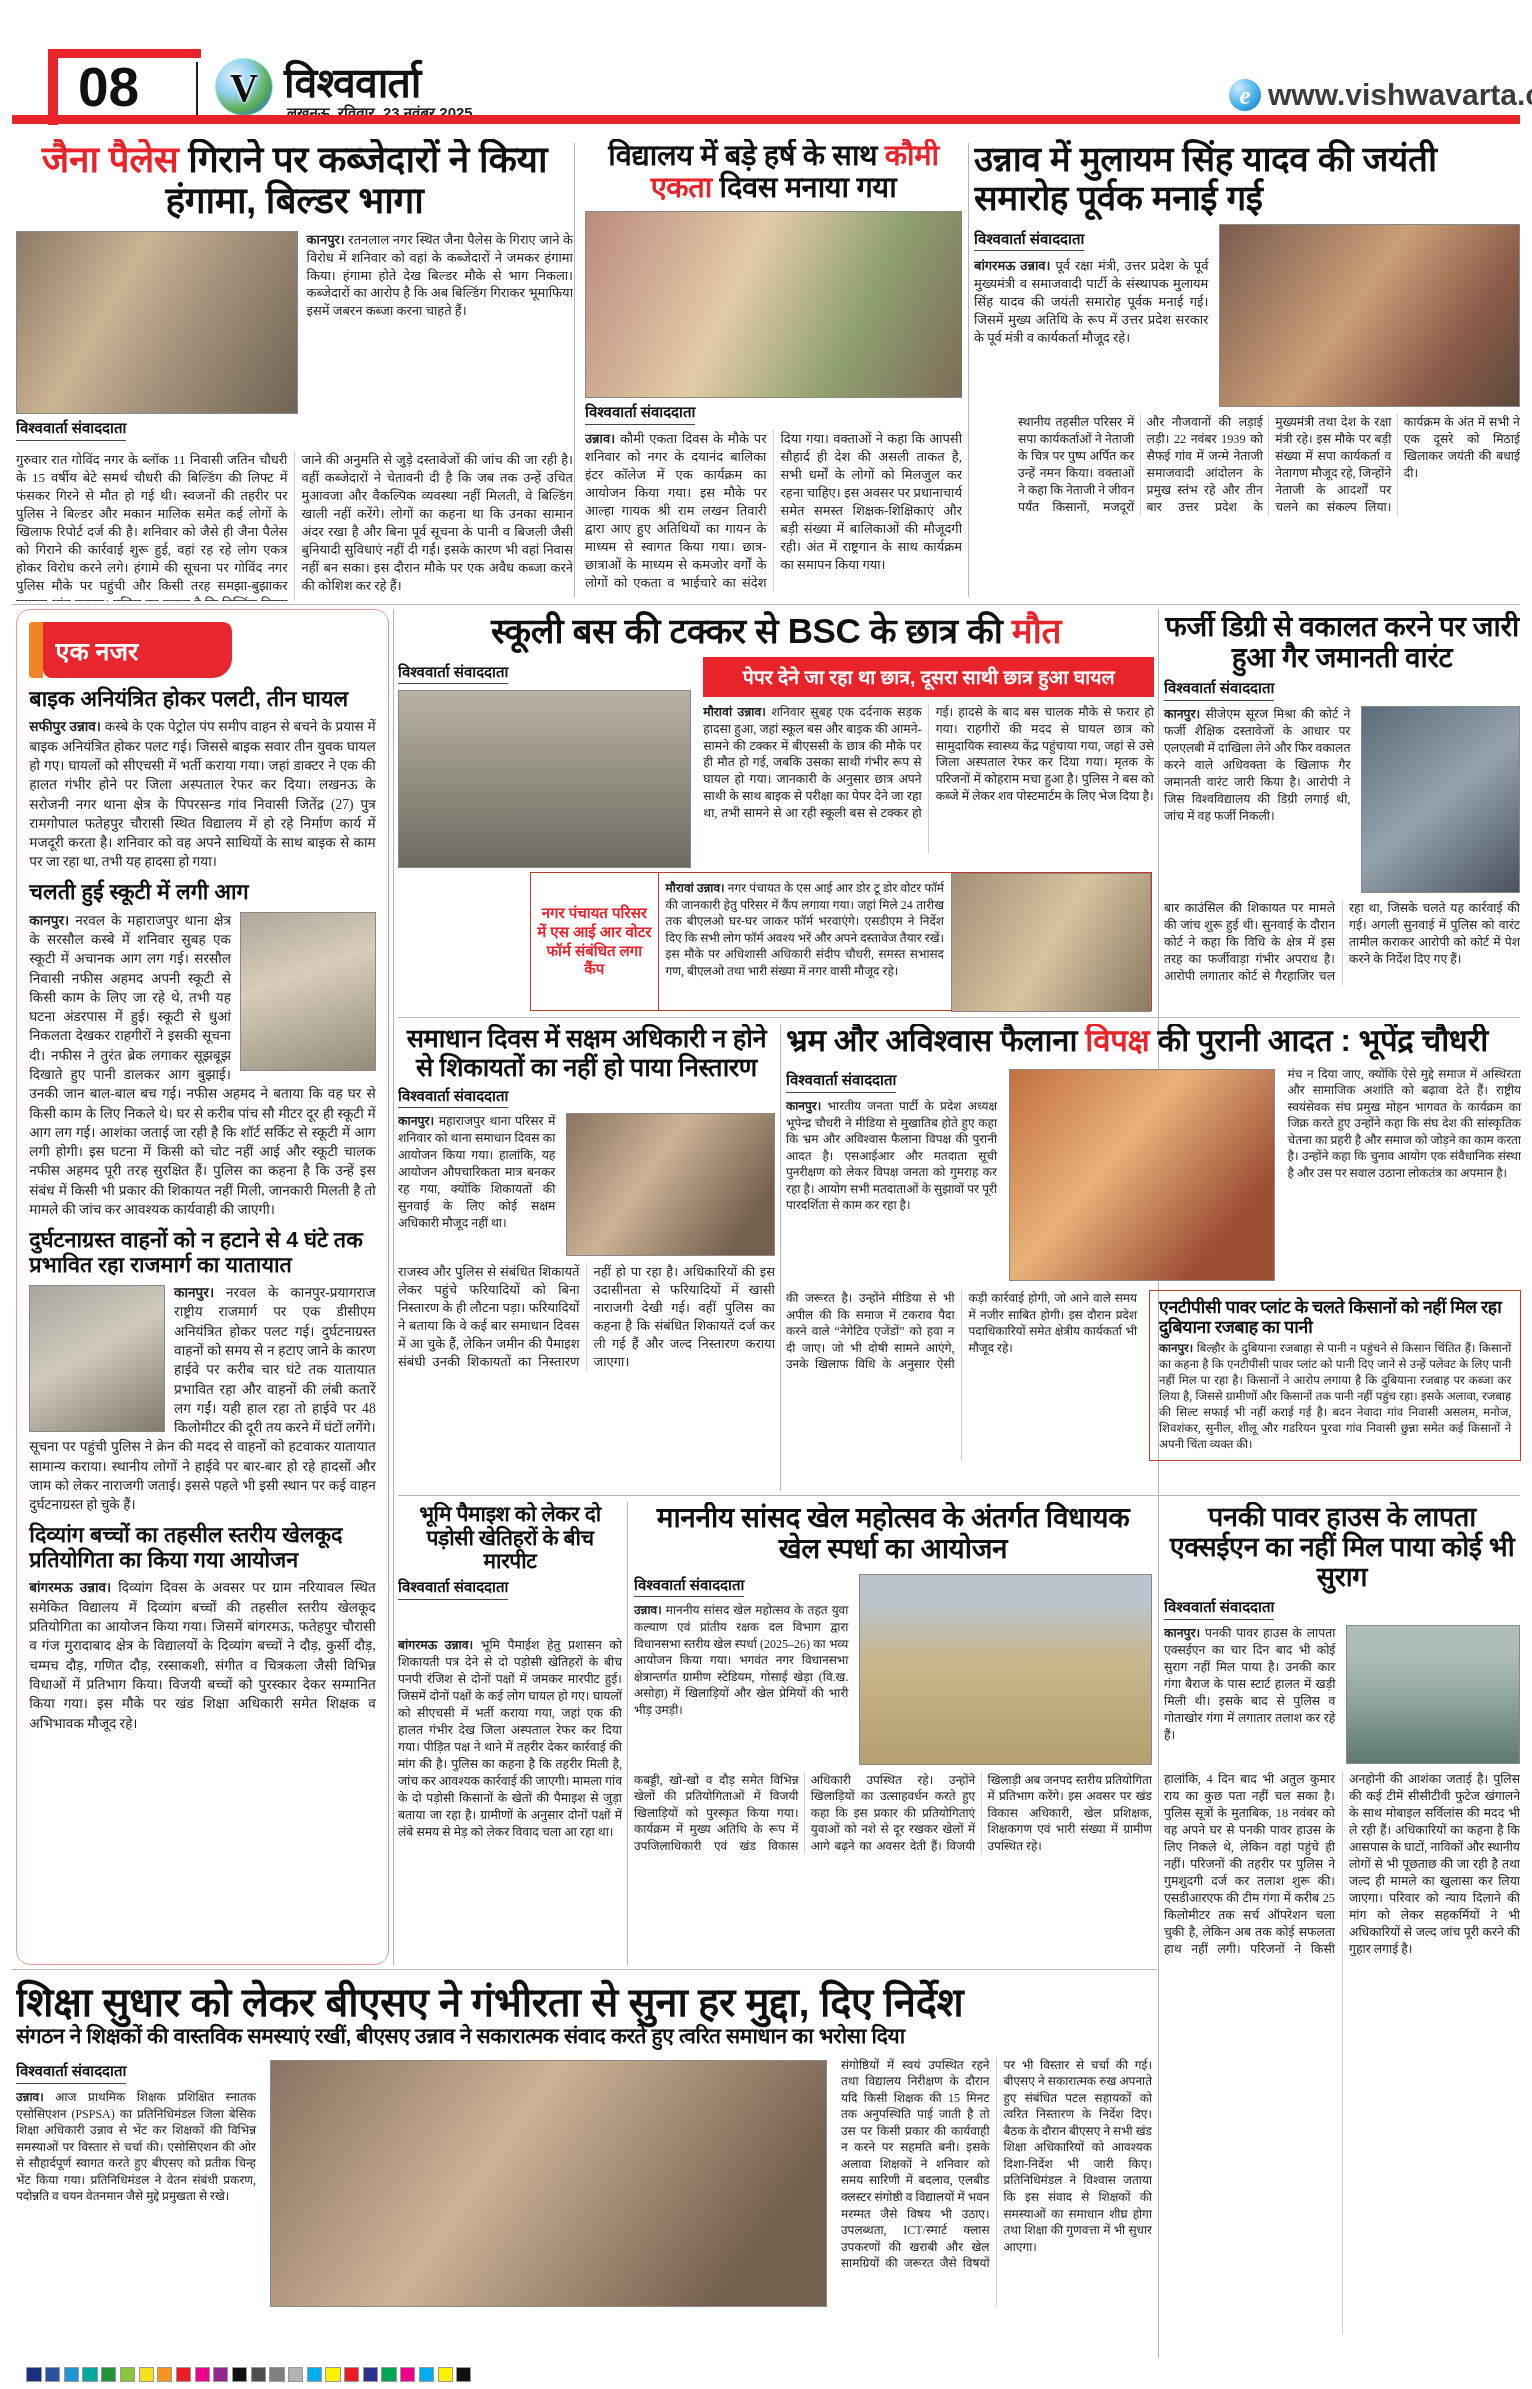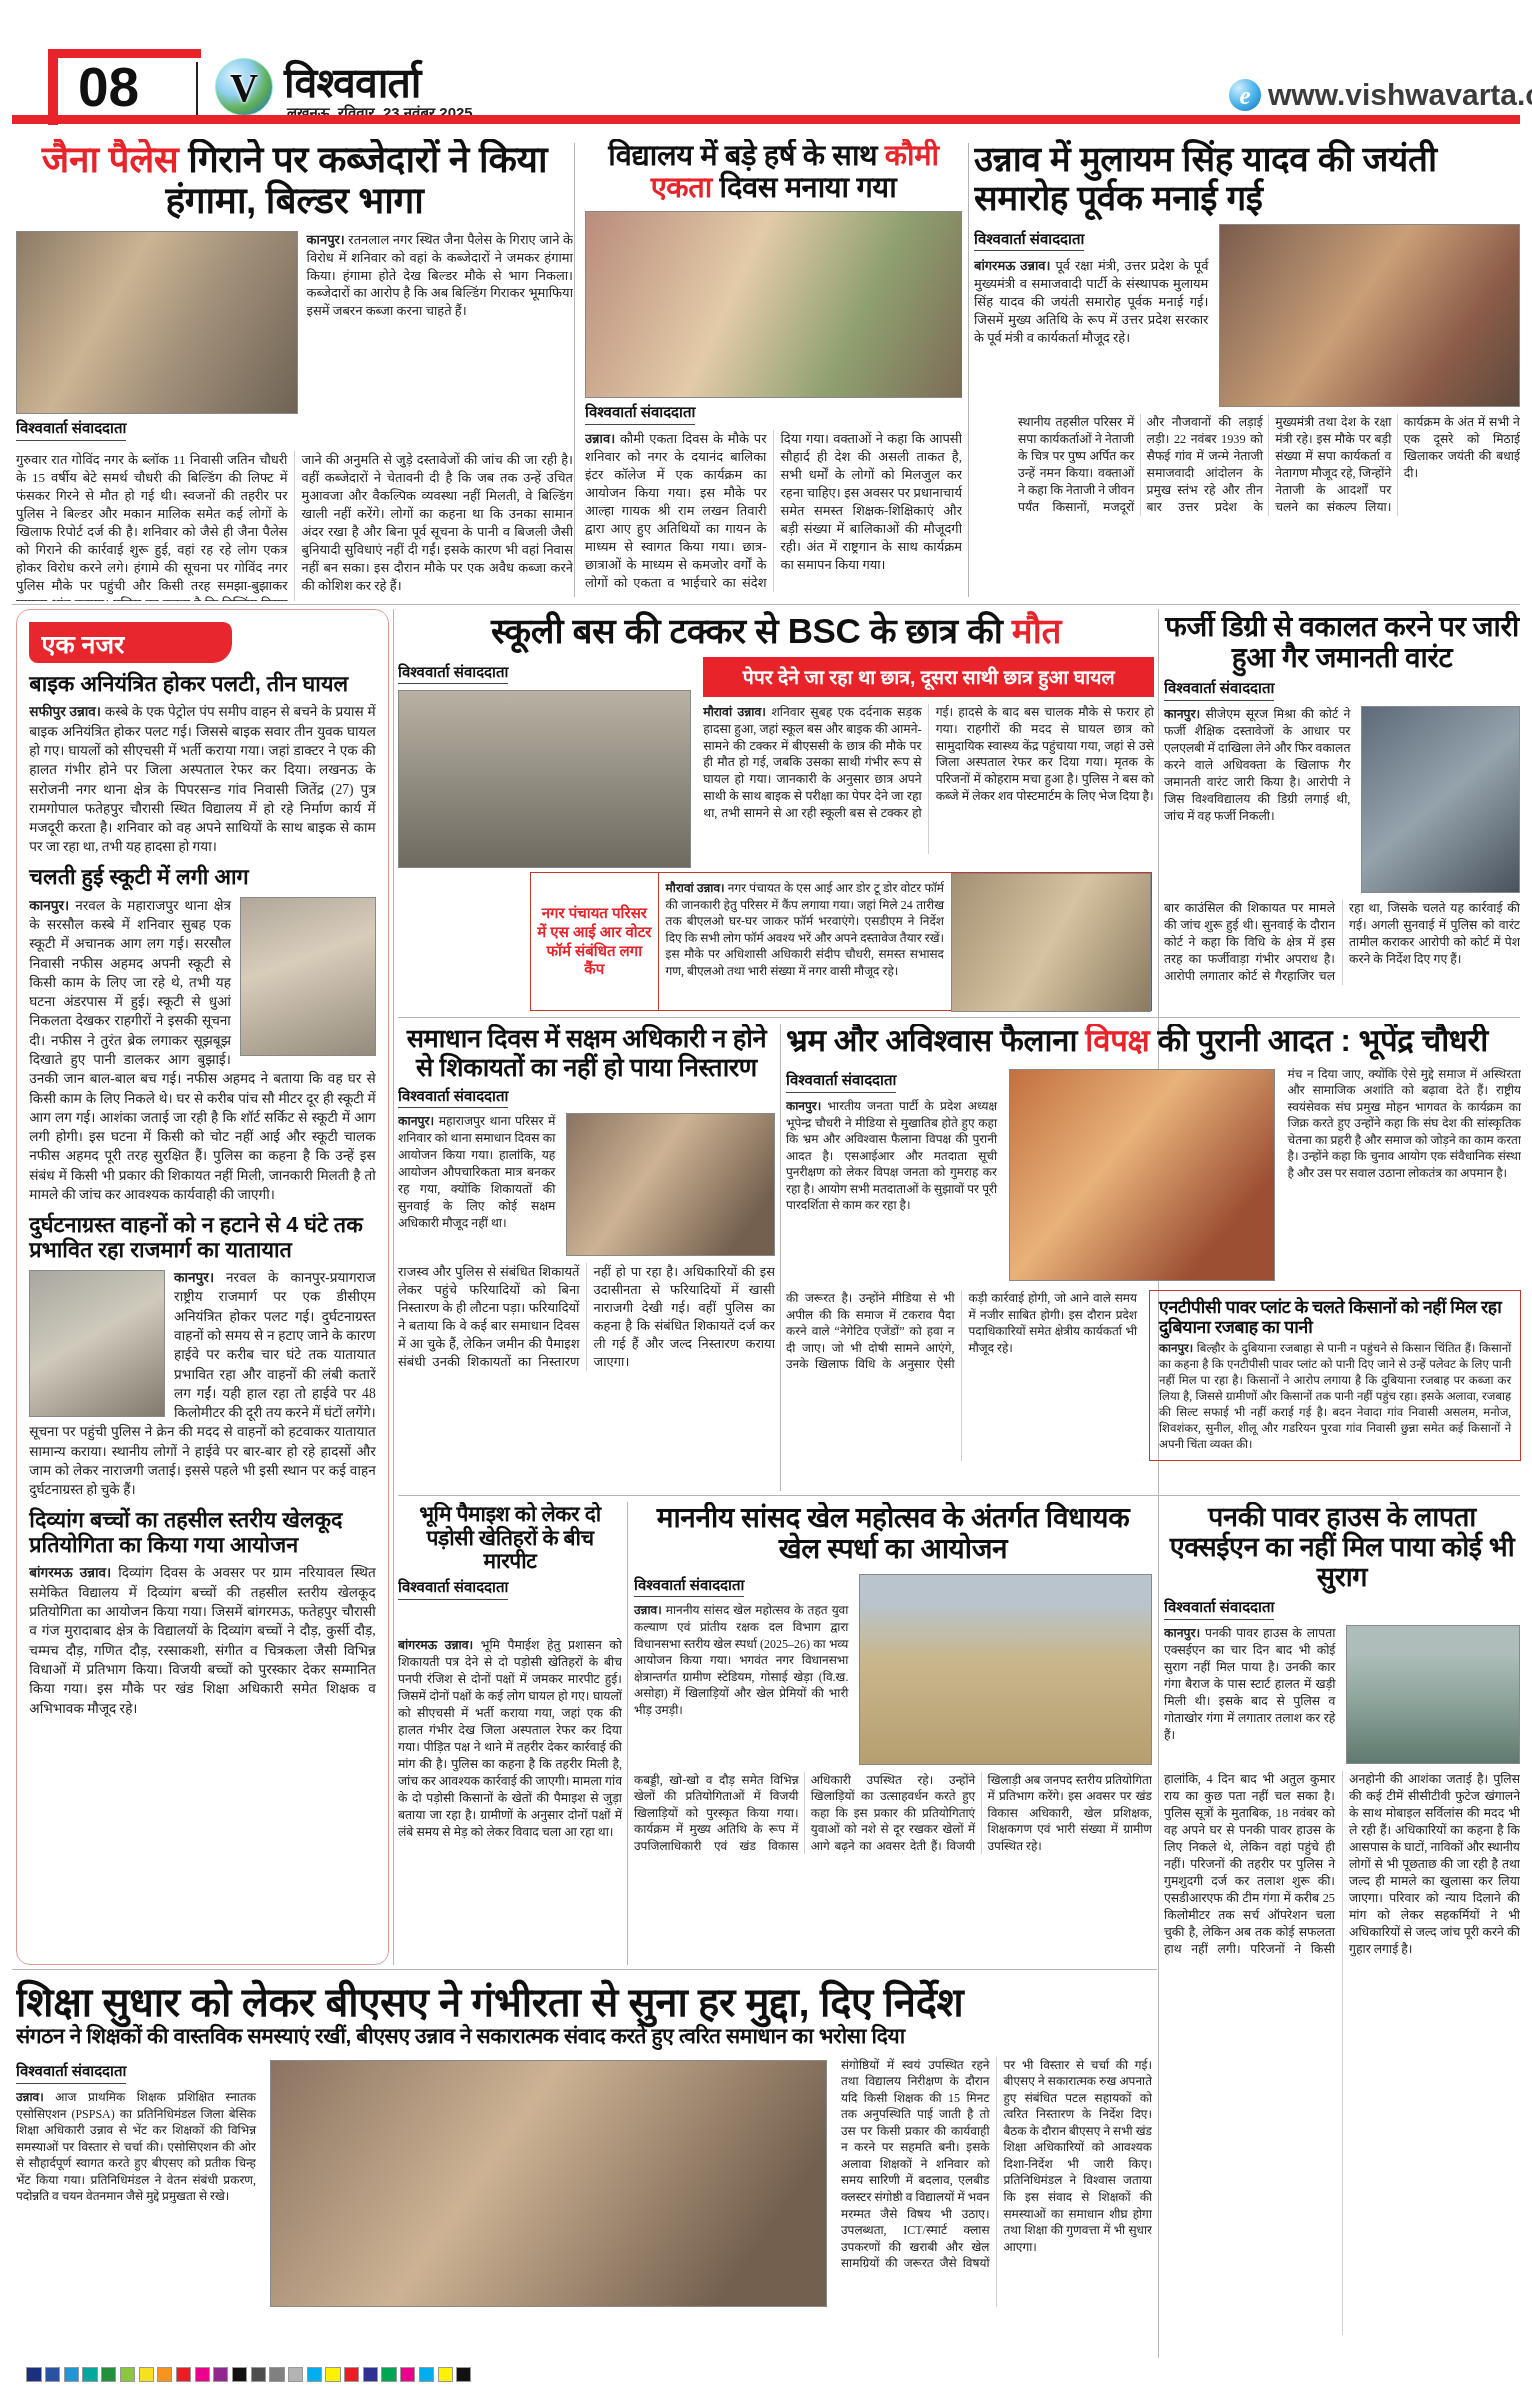--- a/index.html
+++ b/index.html
@@ -56,21 +56,21 @@
   .eicon{width:32px;height:32px;border-radius:50%;flex:0 0 32px;
          background:radial-gradient(circle at 30% 28%,#cdeeff,#47b0e8 55%,#0b6fb8);
          color:#fff;display:flex;align-items:center;justify-content:center;}
   .eicon::before{content:"e";font-family:"Liberation Serif",serif;font-style:italic;
          font-weight:bold;font-size:25px;line-height:1;}
   #site-url{font-family:"Liberation Sans",sans-serif;font-weight:bold;font-size:30px;color:#3c3c3c;}
   #mast-rule{position:absolute;left:12.3px;top:115px;width:1508px;height:8.8px;background:#e8232a;}
   
   #eknajar{position:absolute;left:16px;top:609px;width:373px;height:1356px;
            border:1.8px solid #e09a96;border-radius:14px;padding:10.6px 12.3px;box-sizing:border-box;overflow:hidden;}
-  #eknajar-head{display:flex;align-items:stretch;height:41px;margin:1.8px 0 8.8px 0;width:203px;flex-direction:column;}
+  #eknajar-head{display:flex;align-items:stretch;height:56px;margin:1.8px 0 8.8px 0;width:203px;}
   #eknajar-orange{width:14px;background:#f08428;border-radius:3.5px 0 0 3.5px;}
   #eknajar-red{flex:1;background:#e8262d;border-radius:0 8.8px 19.4px 8.8px;display:flex;align-items:center;
                padding-left:12.3px;color:#fff;font-family:"Liberation Sans",sans-serif;font-weight:800;font-size:25px;}
   .sn-title{font-family:"Liberation Sans",sans-serif;font-weight:800;font-size:21.6px;color:#111;
             line-height:1.15;margin:8.8px 0 5.3px 0;}
   .sn-body{font-size:13.6px;line-height:1.42;text-align:justify;color:#222;}
   
   .kicker-box{background:#e8232a;color:#fff;font-family:"Liberation Sans",sans-serif;font-weight:800;
               font-size:19.4px;text-align:center;padding:6.2px 5.3px;}
   .redbox{border:1.8px solid #c0392b;box-sizing:border-box;}

